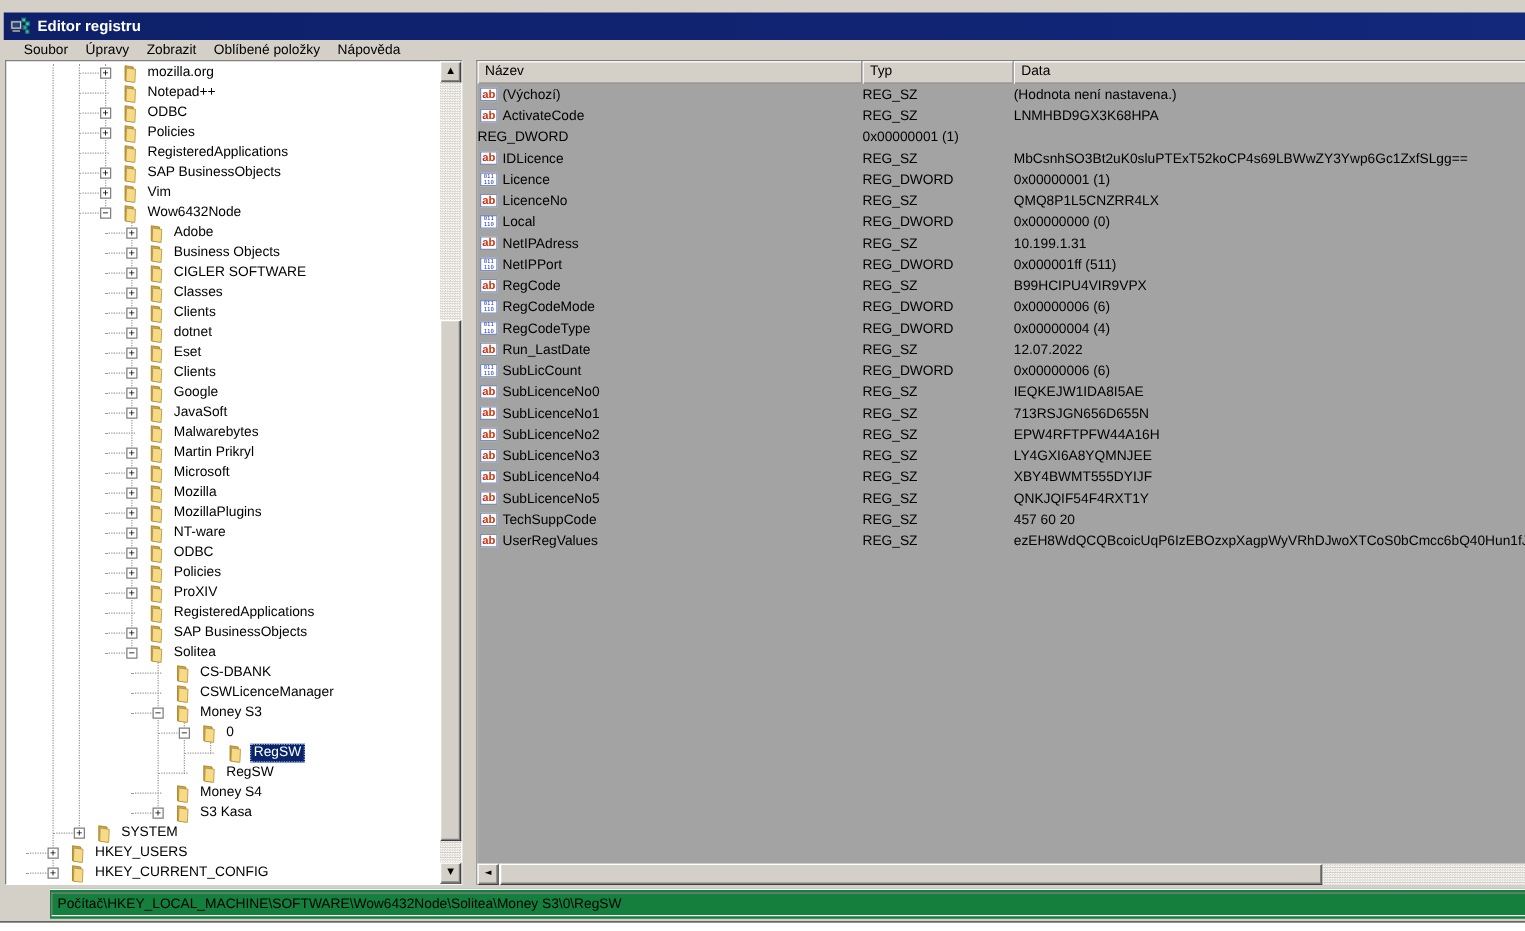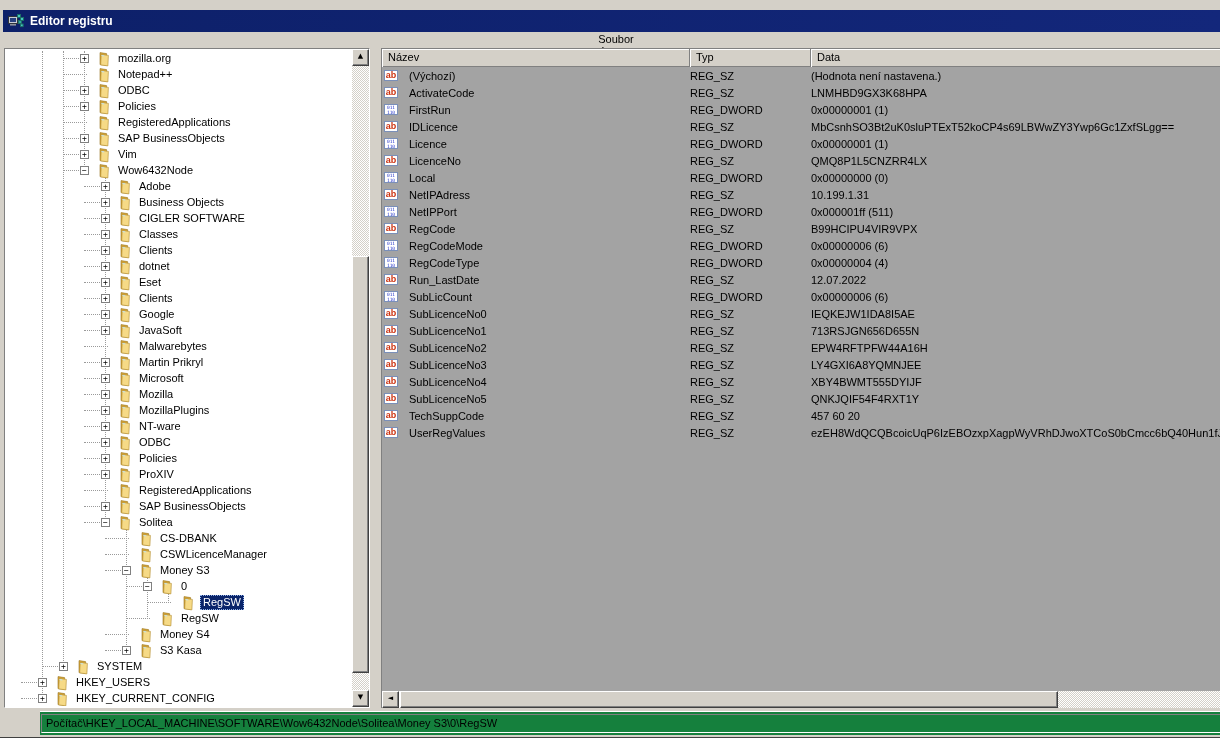--- a/index.html
+++ b/index.html
@@ -4,21 +4,21 @@
 <style>
   html,body{margin:0;padding:0;background:#fff;width:1220px;height:745px;overflow:hidden;
     font-family:"Liberation Sans","DejaVu Sans",sans-serif;font-size:11px;color:#000;
     -webkit-font-smoothing:none;}
   .win{position:absolute;left:0;top:0;width:1220px;height:737px;background:#D4D0C8;border-bottom:1px solid #404040;}
   
   .titlebar{position:absolute;left:3px;top:10px;right:0;height:22px;background:linear-gradient(to right,#0d2069,#13277b);
     display:flex;align-items:center;padding-left:5px;color:#fff;font-weight:bold;font-size:12px;}
   .appicon{width:16px;height:16px;margin-right:6px;flex:0 0 auto;}
   
-  .menubar{position:absolute;left:5px;top:32px;right:0;height:16px;display:flex;align-items:center;padding-left:7px;flex-direction:column;}
+  .menubar{position:absolute;left:5px;top:32px;right:0;height:16px;display:flex;align-items:center;padding-left:7px;}
   .menu-item{padding:1px 7px;cursor:default;}
   
   .treepanel{position:absolute;left:4px;top:48px;width:366px;height:660px;background:#fff;
     border:1px solid #808080;border-right-color:#fff;border-bottom-color:#fff;box-sizing:border-box;}
   .treeview{position:absolute;left:1px;top:2px;right:18px;bottom:1px;overflow:hidden;background:#fff;}
   .splitter{position:absolute;left:370px;top:48px;width:11px;height:660px;background:#D4D0C8;}
   .rightpanel{position:absolute;left:381px;top:48px;width:937px;height:660px;background:#fff;
     border-top:1px solid #808080;border-left:1px solid #808080;box-sizing:border-box;}
   
   .trow{position:relative;height:16px;white-space:nowrap;}
@@ -30,21 +30,21 @@
   .tlabel.sel{background:#0A246A;color:#fff;border:1px dotted #93b3e8;top:0;}
   .guide{position:absolute;width:0;border-left:1px dotted #9a9a9a;z-index:0;}
   
   .lheader{position:absolute;left:0;top:0;right:0;height:18px;display:flex;background:#D4D0C8;}
   .hcell{box-sizing:border-box;padding:2px 0 0 6px;background:#D4D0C8;
     border-right:1px solid #808080;box-shadow:inset 1px 1px 0 #fff,inset 0 -1px 0 #808080;}
   .hcell:last-child{border-right:none;flex:1;}
   .lbody{position:absolute;left:0;top:18px;right:0;bottom:17px;background:#a3a3a3;overflow:hidden;}
   .lrow{display:grid;grid-template-columns:308px 121px 1fr;height:17px;align-items:center;white-space:nowrap;}
   .ncell{display:flex;align-items:center;padding-left:2px;overflow:hidden;}
-  .ncell .vlabel{margin-left:11px;}
+  .ncell .vlabel{margin-left:4px;}
   .ic-ab{width:14px;height:11px;flex:0 0 auto;background:#fff;border:1px solid #7a8fb8;box-sizing:border-box;
     color:#cc3311;font:bold 9px/9px "Liberation Sans",sans-serif;text-align:center;}
   .ic-dw{width:14px;height:11px;flex:0 0 auto;background:#fff;border:1px solid #7a8fb8;box-sizing:border-box;
     color:#2233cc;font:4.5px/4.5px "DejaVu Sans Mono",monospace;text-align:center;padding-top:1px;}
   .tcell{overflow:hidden;}
   .dcell{overflow:hidden;}
   
   .sbtn{position:absolute;background:#D4D0C8;border:1px solid;border-color:#fff #404040 #404040 #fff;
     box-shadow:inset -1px -1px 0 #808080;box-sizing:border-box;text-align:center;color:#000;
     font:7px/13px "DejaVu Sans",sans-serif;}
@@ -482,27 +482,20 @@
         </div>
         <div class="lrow">
           <div class="ncell">
             <span class="ic-ab">ab</span>
             <span class="vlabel">ActivateCode</span>
           </div>
           <div class="tcell">REG_SZ</div>
           <div class="dcell">LNMHBD9GX3K68HPA</div>
         </div>
         <div class="lrow">
-          <div class="ncell">
-            <span class="ic-dw">
-              <div>011</div>
-              <div>110</div>
-            </span>
-            <span class="vlabel">FirstRun</span>
-          </div>
           <div class="tcell">REG_DWORD</div>
           <div class="dcell">0x00000001 (1)</div>
         </div>
         <div class="lrow">
           <div class="ncell">
             <span class="ic-ab">ab</span>
             <span class="vlabel">IDLicence</span>
           </div>
           <div class="tcell">REG_SZ</div>
           <div class="dcell">MbCsnhSO3Bt2uK0sluPTExT52koCP4s69LBWwZY3Ywp6Gc1ZxfSLgg==</div>

